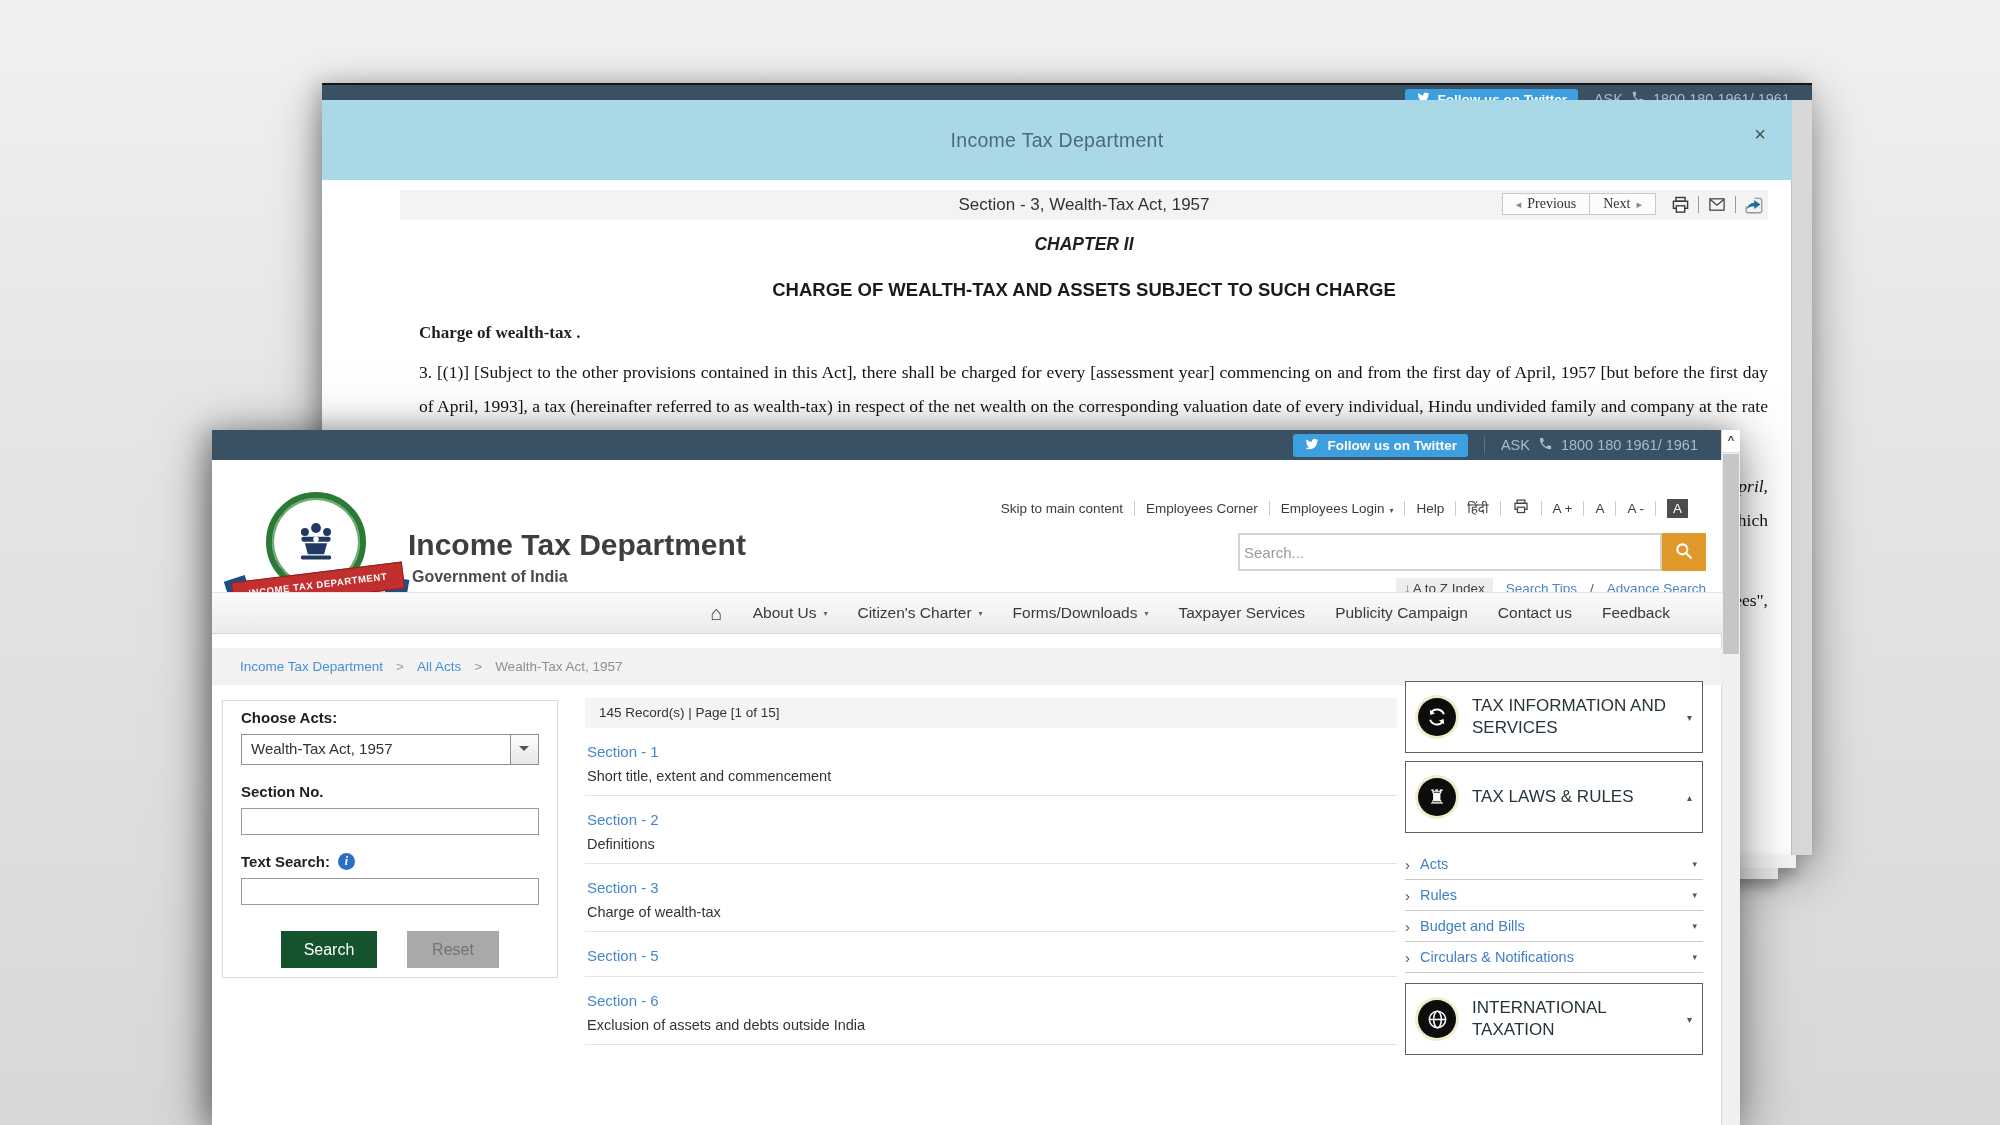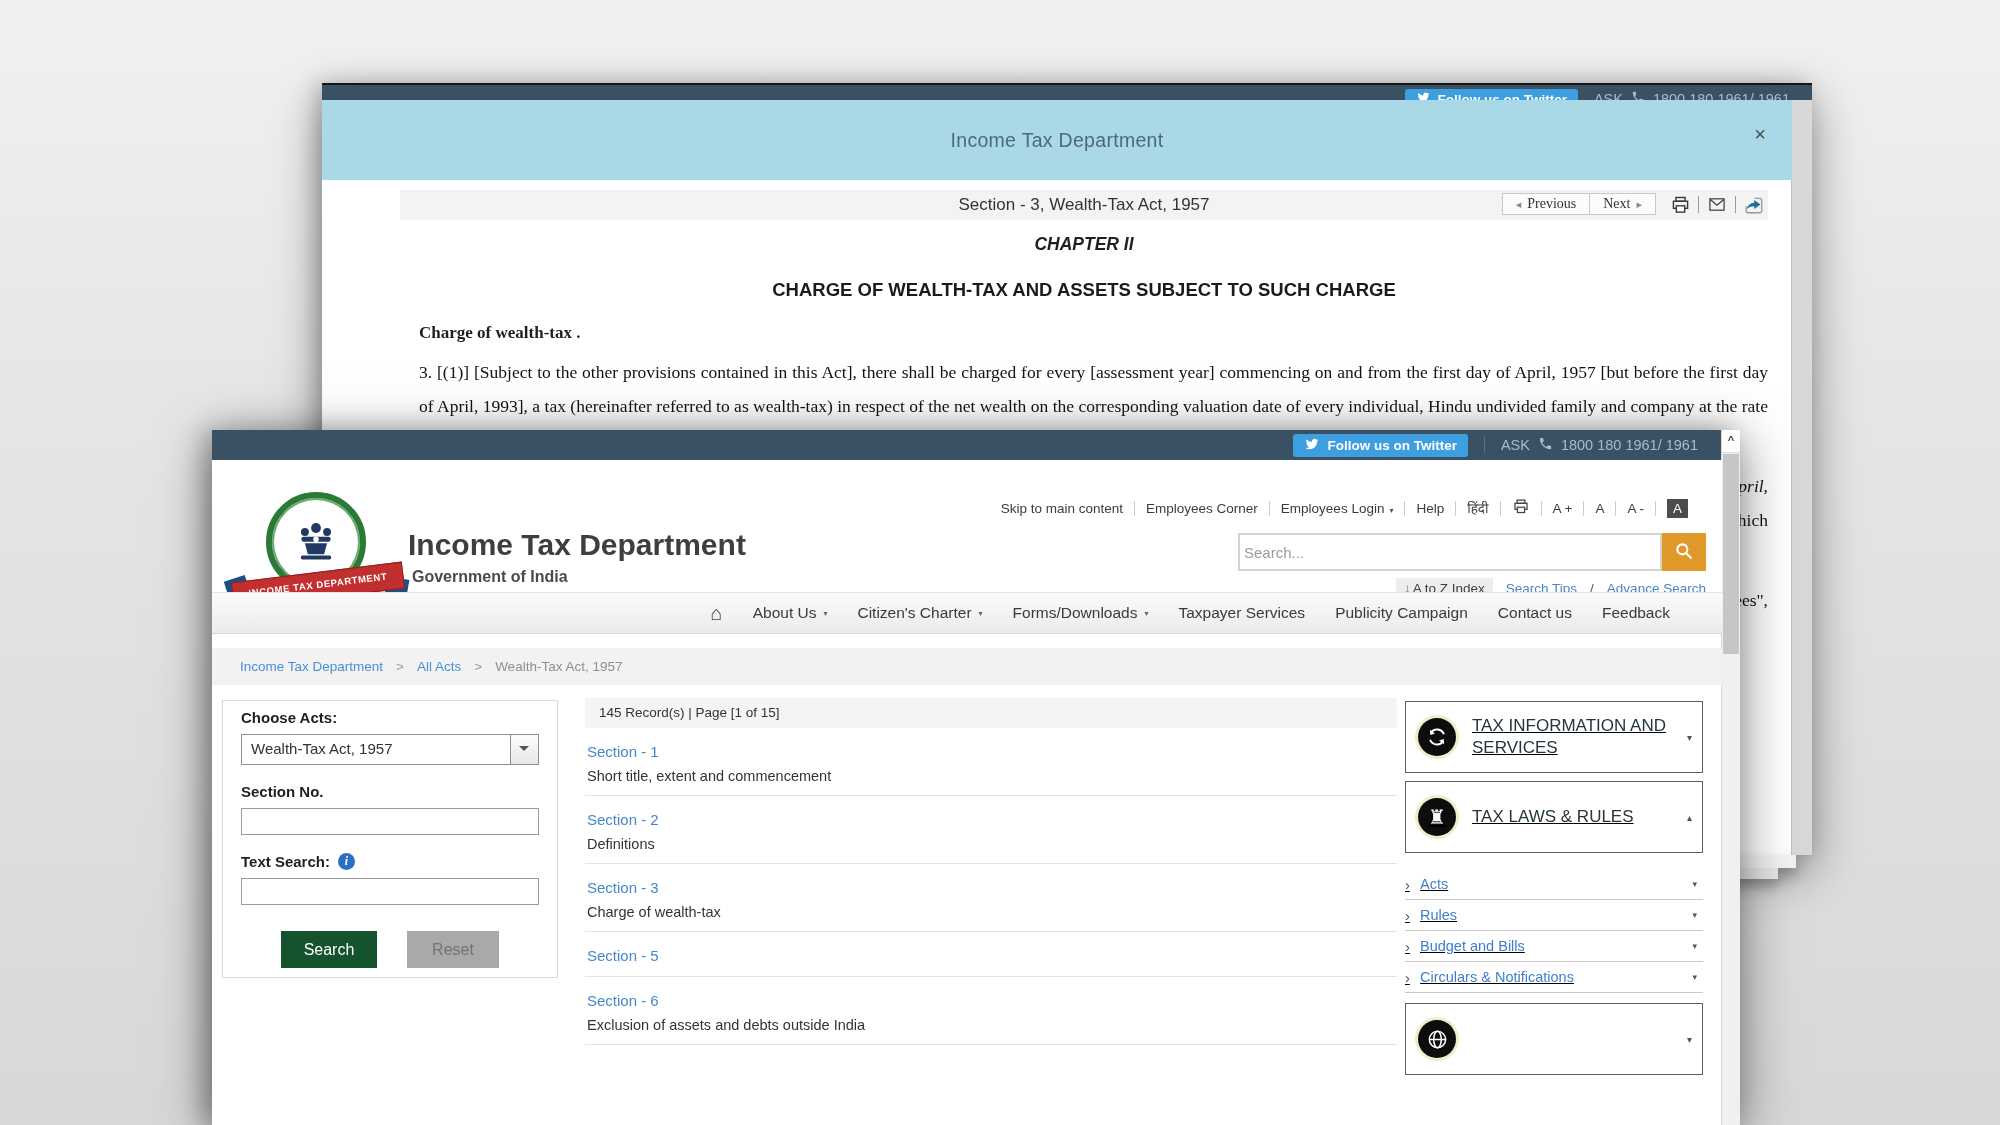--- a/index.html
+++ b/index.html
@@ -128,21 +128,21 @@
   .f-btnrow{margin-top:26px;display:flex;justify-content:center;gap:30px;}
   .btn-search{width:96px;height:37px;background:#14532d;color:#fff;font-size:16px;border:none;cursor:pointer;}
   .btn-reset{width:92px;height:37px;background:#a9a9a9;color:#737373;font-size:16px;border:none;cursor:pointer;}
 
   .results{position:absolute;left:373px;top:268px;width:812px;}
   .r-meta{height:30px;background:#f4f4f4;line-height:30px;padding-left:14px;font-size:13.5px;color:#333;}
   .r-item{padding:15px 0 11px 2px;border-bottom:1px solid #e4e4e4;}
   .r-link{display:inline-block;color:#4687c8;font-size:15px;cursor:pointer;text-decoration:none;}
   .r-desc{margin-top:7px;color:#333;font-size:14.5px;}
 
-  .side{position:absolute;left:1193px;top:271px;width:298px;text-decoration:underline;}
+  .side{position:absolute;left:1193px;top:251px;width:298px;}
   .card{position:relative;border:1px solid #5f5f5f;background:#fff;display:flex;align-items:center;
         gap:16px;padding:12px 26px 12px 12px;box-sizing:border-box;min-height:72px;cursor:pointer;}
   .card + .card{margin-top:8px;}
   .icon-circle{flex:0 0 38px;width:38px;height:38px;border-radius:50%;background:#0d0d0d;
                box-shadow:0 0 0 3px #f1ecca;display:flex;align-items:center;justify-content:center;color:#fff;}
   .card-title{font-size:17px;color:#26343c;line-height:1.3;}
   .card-caret{position:absolute;right:10px;top:50%;transform:translateY(-50%);font-size:10px;color:#555;}
   .side-links{margin-top:16px;}
   .slink{position:relative;height:30px;border-bottom:1px solid #c9c9c9;display:flex;align-items:center;
          gap:10px;font-size:14.5px;cursor:pointer;}
@@ -460,18 +460,19 @@
       </div>
 
       <div class="card intl">
         <span class="icon-circle">
           <svg viewBox="0 0 24 24" width="23" height="23" fill="none" stroke="#fff" stroke-width="1.6">
               <circle cx="12" cy="12" r="8.5"></circle>
               <ellipse cx="12" cy="12" rx="4" ry="8.5"></ellipse>
               <path d="M3.5 12h17"></path>
             </svg>
         </span>
+        <span class="card-title">INTERNATIONAL TAXATION</span>
         <span class="card-caret">▾</span>
       </div>
     </aside>
 
   </section>
 </div>
 
 </body></html>

